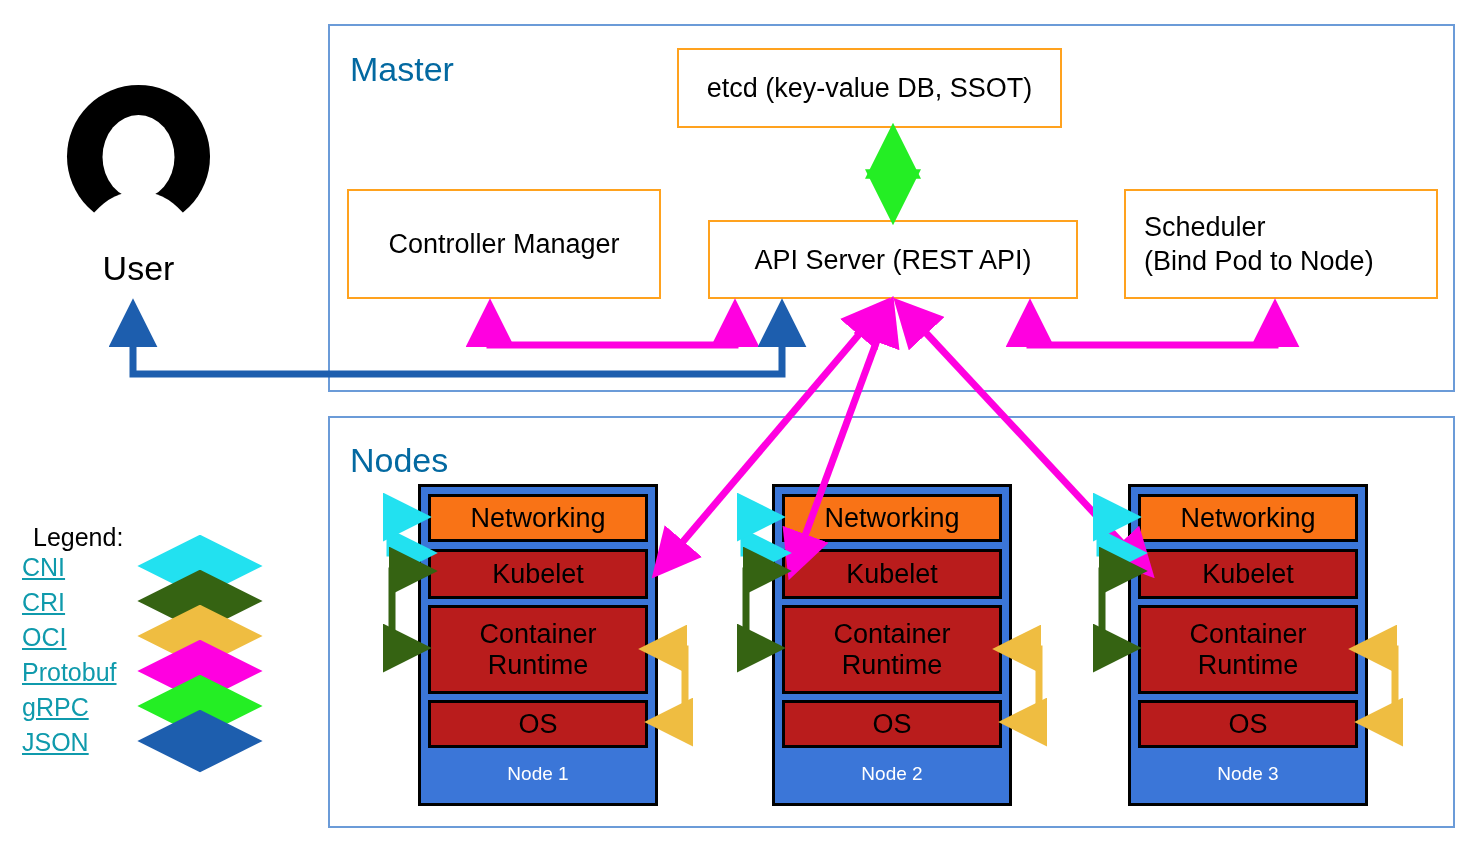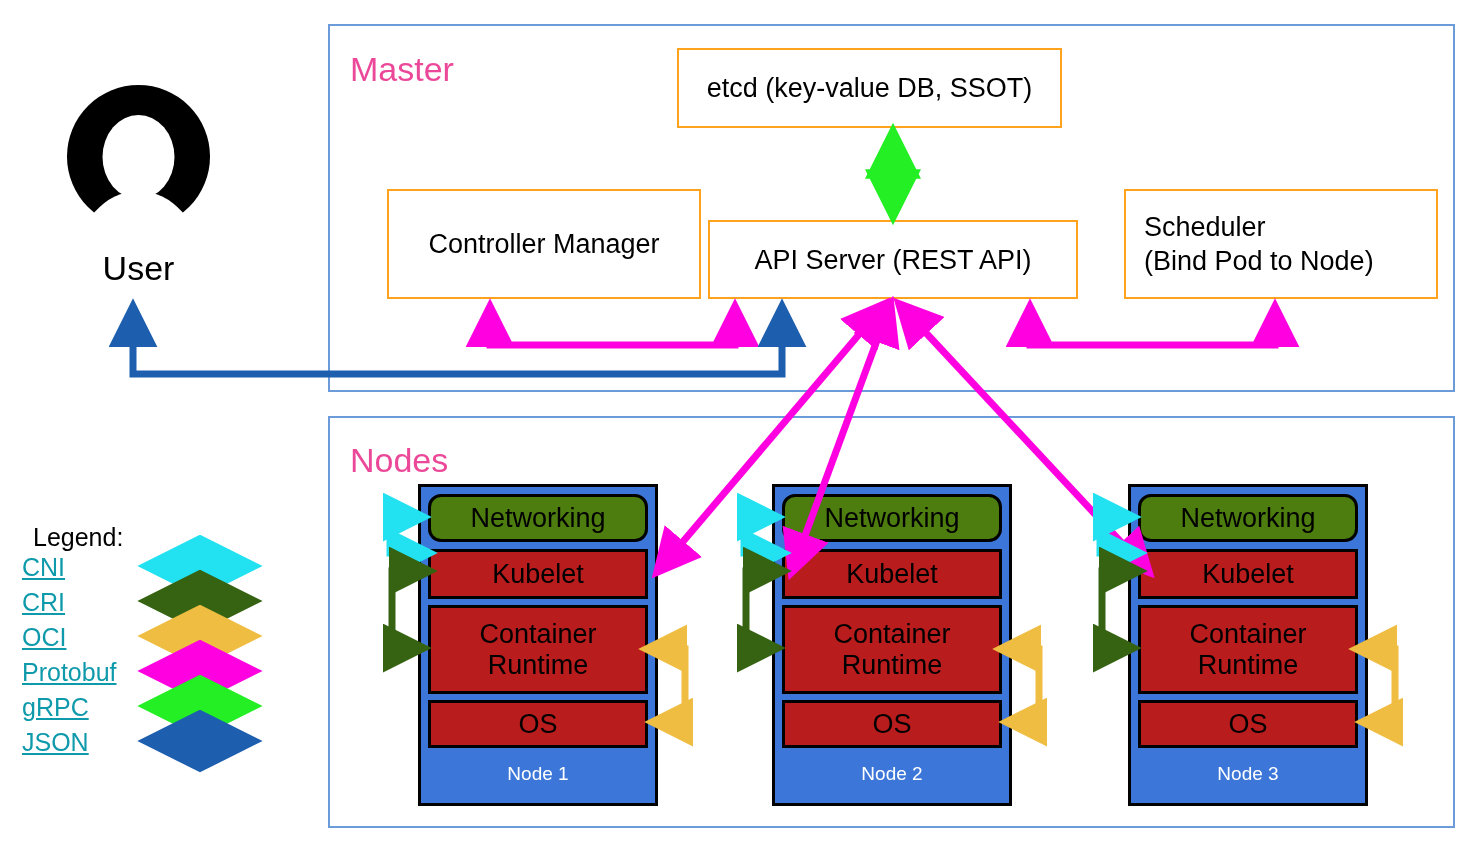--- a/index.html
+++ b/index.html
@@ -23,21 +23,21 @@
   
   .panel {
     border: 2px solid #6B9BD8;
     background: #ffffff;
     box-sizing: border-box;
   }
   .panel-title {
     position: absolute;
     font-size: 34px;
     line-height: 34px;
-    color: #ec4899;
+    color: #0369a1;
     white-space: nowrap;
   }
 
   
   .mbox {
     border: 2px solid #FFA21E;
     background: #ffffff;
     box-sizing: border-box;
     display: flex;
     align-items: center;
@@ -70,21 +70,21 @@
     box-sizing: border-box;
     background: #b91c1c;
     display: flex;
     align-items: center;
     justify-content: center;
     text-align: center;
     font-size: 27px;
     line-height: 31px;
     color: #000;
   }
-  .node-inner.networking { background: #4d7c0f; border-radius: 13px; }
+  .node-inner.networking { background: #f97316; }
   .node-name {
     position: absolute;
     color: #ffffff;
     font-size: 19px;
     line-height: 22px;
     text-align: center;
     white-space: nowrap;
   }
 
   
@@ -134,21 +134,21 @@
       </defs>
       <circle cx="73.5" cy="71.5" r="71.5" fill="#000000" mask="url(#um)"></circle>
     </svg>
   </div>
   <div class="user-label" style="left:65px; top:253px; width:147px;">User</div>
 
   <div class="abs mbox" style="left:677px; top:48px; width:385px; height:80px;">
     <span>etcd (key-value DB, SSOT)</span>
   </div>
 
-  <div class="abs mbox" style="left:347px; top:189px; width:314px; height:110px; flex-direction:column;margin-left:40px;">
+  <div class="abs mbox" style="left:347px; top:189px; width:314px; height:110px; flex-direction:column;">
     <span>Controller Manager</span>
   </div>
 
   <div class="abs mbox" style="left:708px; top:220px; width:370px; height:79px;">
     <span>API Server (REST API)</span>
   </div>
 
   <div class="abs mbox" style="left:1124px; top:189px; width:314px; height:110px; flex-direction:column; align-items:flex-start; padding-left:18px;">
     <span>Scheduler</span>
     <span>(Bind Pod to Node)</span>

